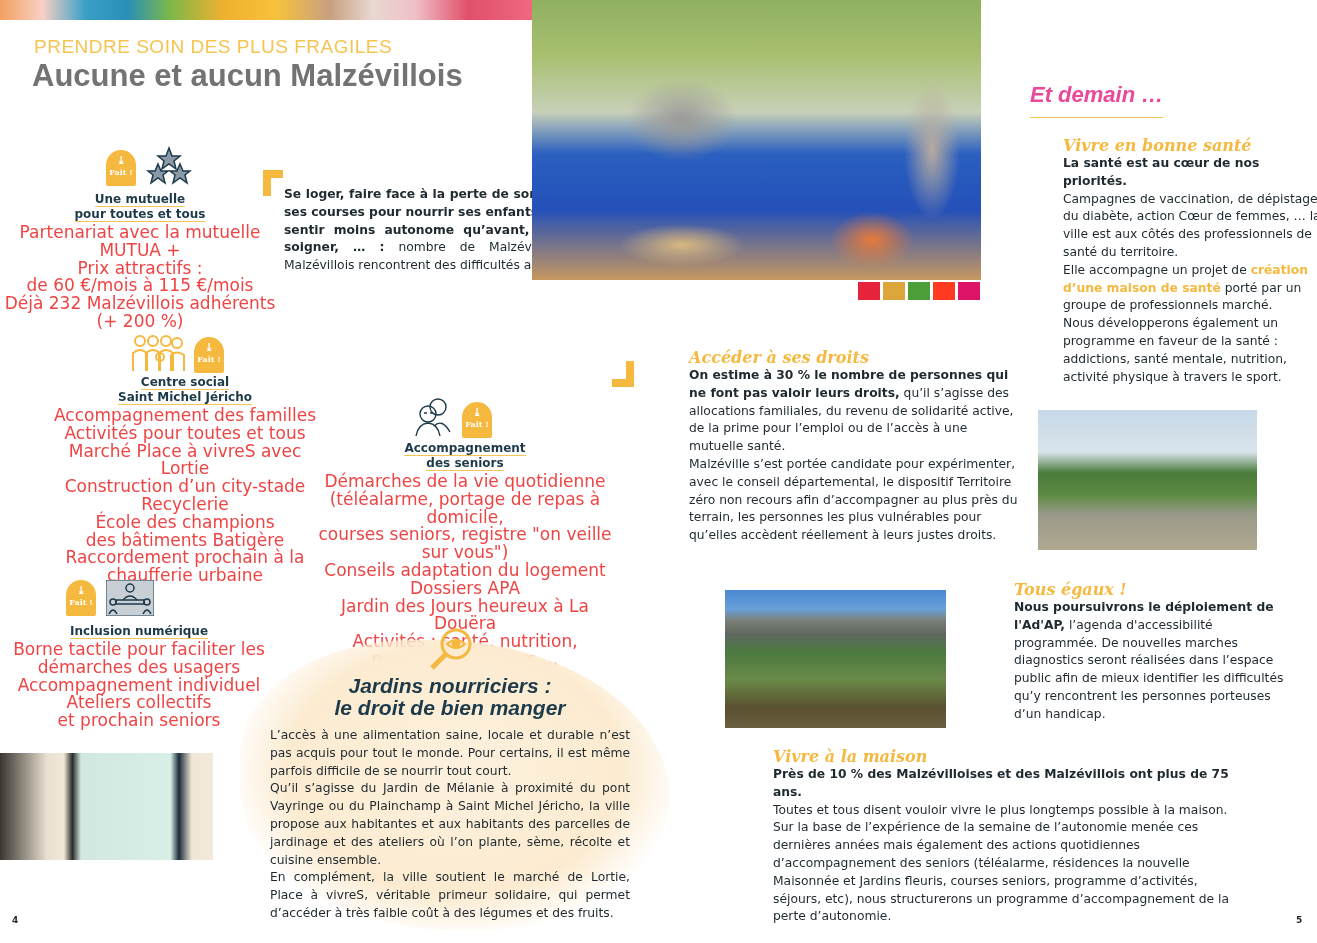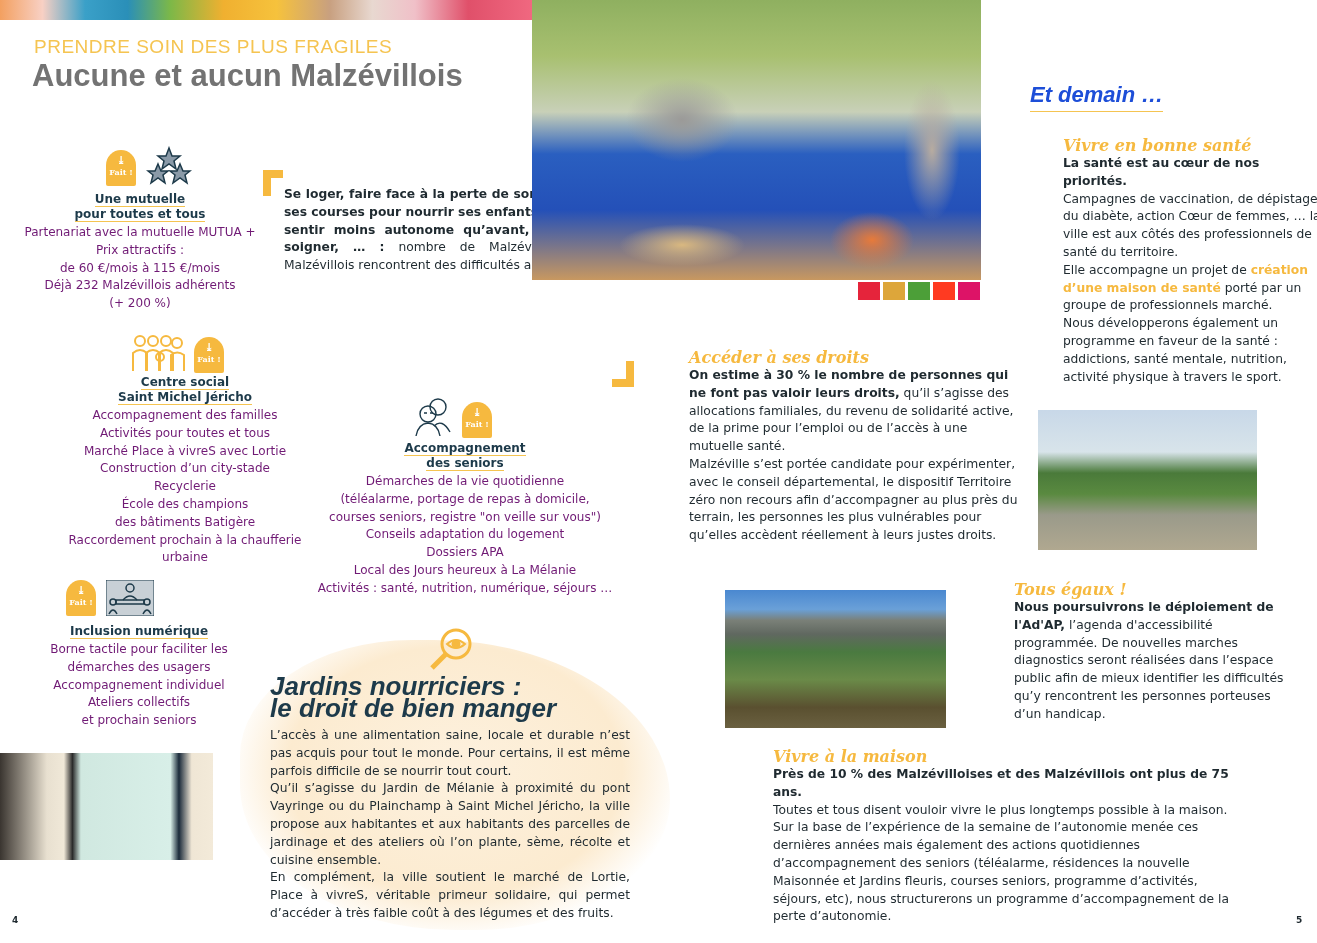--- a/index.html
+++ b/index.html
@@ -12,21 +12,21 @@
     background: linear-gradient(90deg, #f3a060 0%, #f8d0c4 8%, #3aa0c8 16%, #2a8fb8 24%, #7cb848 32%, #f0b030 42%, #f6c23c 52%, #c8a080 62%, #e8d8d0 70%, #f0c0c8 78%, #e0506a 88%, #f06880 100%); }
 
   .kicker { left: 34px; top: 36px; font-size: 19px; letter-spacing: 0.5px; color: #f5c451; font-family: "Liberation Sans", sans-serif; }
   .main-title { left: 32px; top: 60px; font-size: 31px; line-height: 31px; font-weight: bold; color: #737373; font-family: "Liberation Sans", sans-serif; }
 
   .fait { width: 30px; height: 36px; background: #f6b93f; border-radius: 15px 15px 2px 2px; color: #fff; font-family: "DejaVu Serif", serif; font-size: 8px; font-weight: bold; text-align: center; padding-top: 4px; line-height: 1.1; }
   .fait .arrow { display: block; font-size: 11px; line-height: 14px; }
 
   .block-title { font-size: 12px; font-weight: bold; color: #1d3a4a; text-align: center; line-height: 15px; }
   .block-title span { border-bottom: 1.5px solid #f5c451; }
-  .block-body { font-size: 12px; line-height: 17.8px; text-align: center; color: #701a75; }
+  .block-body { font-size: 17px; line-height: 17.8px; text-align: center; color: #ef4444; }
 
   .quote-corner { width: 14px; height: 24px; border-color: #f6b93f; border-style: solid; }
   .quote-text { left: 284px; top: 186px; width: 345px; font-size: 12.3px; line-height: 17.8px; text-align: justify; color: #1f2a30; }
   .quote-text b { font-weight: bold; }
 
   .photo { overflow: hidden; }
   .market { left: 532px; top: 0; width: 449px; height: 280px;
     background:
       radial-gradient(ellipse 60px 40px at 340px 240px, #e77a3a 0%, transparent 70%),
       radial-gradient(ellipse 90px 30px at 150px 245px, #d9b880 0%, transparent 70%),
@@ -34,27 +34,27 @@
       radial-gradient(ellipse 40px 100px at 400px 150px, #b8aca0 0%, transparent 70%),
       linear-gradient(180deg, #8fb060 0%, #a8c070 20%, #c8d0b8 40%, #2a5fc0 55%, #2450b8 75%, #c89860 100%); }
   .sdg { height: 18px; width: 22px; }
 
   .kiosk { left: 0; top: 753px; width: 213px; height: 107px;
     background: linear-gradient(90deg, #3a3530 0%, #e8e0d0 22%, #f0e8d8 30%, #2a2a2a 34%, #d0e8e0 38%, #d8efe8 80%, #1a2a3a 84%, #efe6d5 90%, #f3ead9 100%); }
   .jardin-blob { left: 240px; top: 640px; width: 430px; height: 290px; background: radial-gradient(ellipse at 50% 45%, #fdf1de 0%, #fcebd0 55%, rgba(255,255,255,0) 75%); border-radius: 40% 55% 45% 50%; }
 
   .magnifier { left: 428px; top: 626px; width: 46px; height: 46px; }
 
-  .jardin-title { left: 270px; top: 675px; width: 360px; font-size: 26px; line-height: 22px; font-weight: bold; font-style: italic; color: #1d3a4a; font-family: "Liberation Sans", sans-serif; }
+  .jardin-title { left: 270px; top: 675px; width: 360px; text-align: center; font-size: 21px; line-height: 22px; font-weight: bold; font-style: italic; color: #1d3a4a; font-family: "Liberation Sans", sans-serif; }
   .jardin-body { left: 270px; top: 727px; width: 360px; font-size: 12.3px; line-height: 17.8px; text-align: justify; color: #1f2a30; }
 
   .page-num { font-size: 9px; font-weight: bold; color: #1f2a30; }
 
   
-  .et-demain { left: 1030px; top: 82px; font-size: 22px; font-weight: bold; font-style: italic; color: #1d4ed8; font-family: "Liberation Sans", sans-serif; border-bottom: 1.5px solid #f5c451; padding-bottom: 3px; }
+  .et-demain { left: 1030px; top: 82px; font-size: 22px; font-weight: bold; font-style: italic; color: #ec4899; font-family: "Liberation Sans", sans-serif; border-bottom: 1.5px solid #f5c451; padding-bottom: 9px; }
   .section-head { font-family: "DejaVu Serif", serif; font-style: italic; font-weight: bold; font-size: 16px; color: #f6b93f; }
   .rtext { font-size: 12.3px; line-height: 17.8px; color: #1f2a30; }
   .rtext b { font-weight: bold; }
   .hl { color: #f6b93f; font-weight: bold; }
 
   .bikes { left: 1038px; top: 410px; width: 219px; height: 140px;
     background: linear-gradient(180deg, #c8d8e8 0%, #d8e4ea 30%, #4a7a3a 45%, #5a8a40 60%, #9a9a8a 75%, #b0a890 100%); }
   .garden { left: 725px; top: 590px; width: 221px; height: 138px;
     background: linear-gradient(180deg, #4a88d0 0%, #6aa0d8 14%, #7a8078 22%, #606860 32%, #4a7a40 45%, #6a8a48 65%, #5a5030 85%, #6a6040 100%); }
 </style>
@@ -173,21 +173,21 @@
 </div>
 <div class="abs" style="left:315px;top:441px;width:300px;">
   <div class="block-title"><span>Accompagnement</span></div>
   <div class="block-title"><span>des seniors</span></div>
   <div class="block-body" style="margin-top:2px;">
     <div>Démarches de la vie quotidienne</div>
     <div>(téléalarme, portage de repas à domicile,</div>
     <div>courses seniors, registre "on veille sur vous")</div>
     <div>Conseils adaptation du logement</div>
     <div>Dossiers APA</div>
-    <div>Local des Jours heureux à La Mélanie</div>
+    <div>Jardin des Jours heureux à La Douëra</div>
     <div>Activités : santé, nutrition, numérique, séjours …</div>
   </div>
 </div>
 
 <div class="abs jardin-blob"></div>
 <svg class="abs magnifier" viewBox="0 0 46 46">
   <g fill="none" stroke="#f6b93f" stroke-width="3">
     <circle cx="28" cy="18" r="14"></circle>
     <line x1="18" y1="28" x2="4" y2="42" stroke-width="5"></line>
     <path d="M19 18 Q28 10 37 18 Q28 26 19 18 Z" stroke-width="2"></path>

